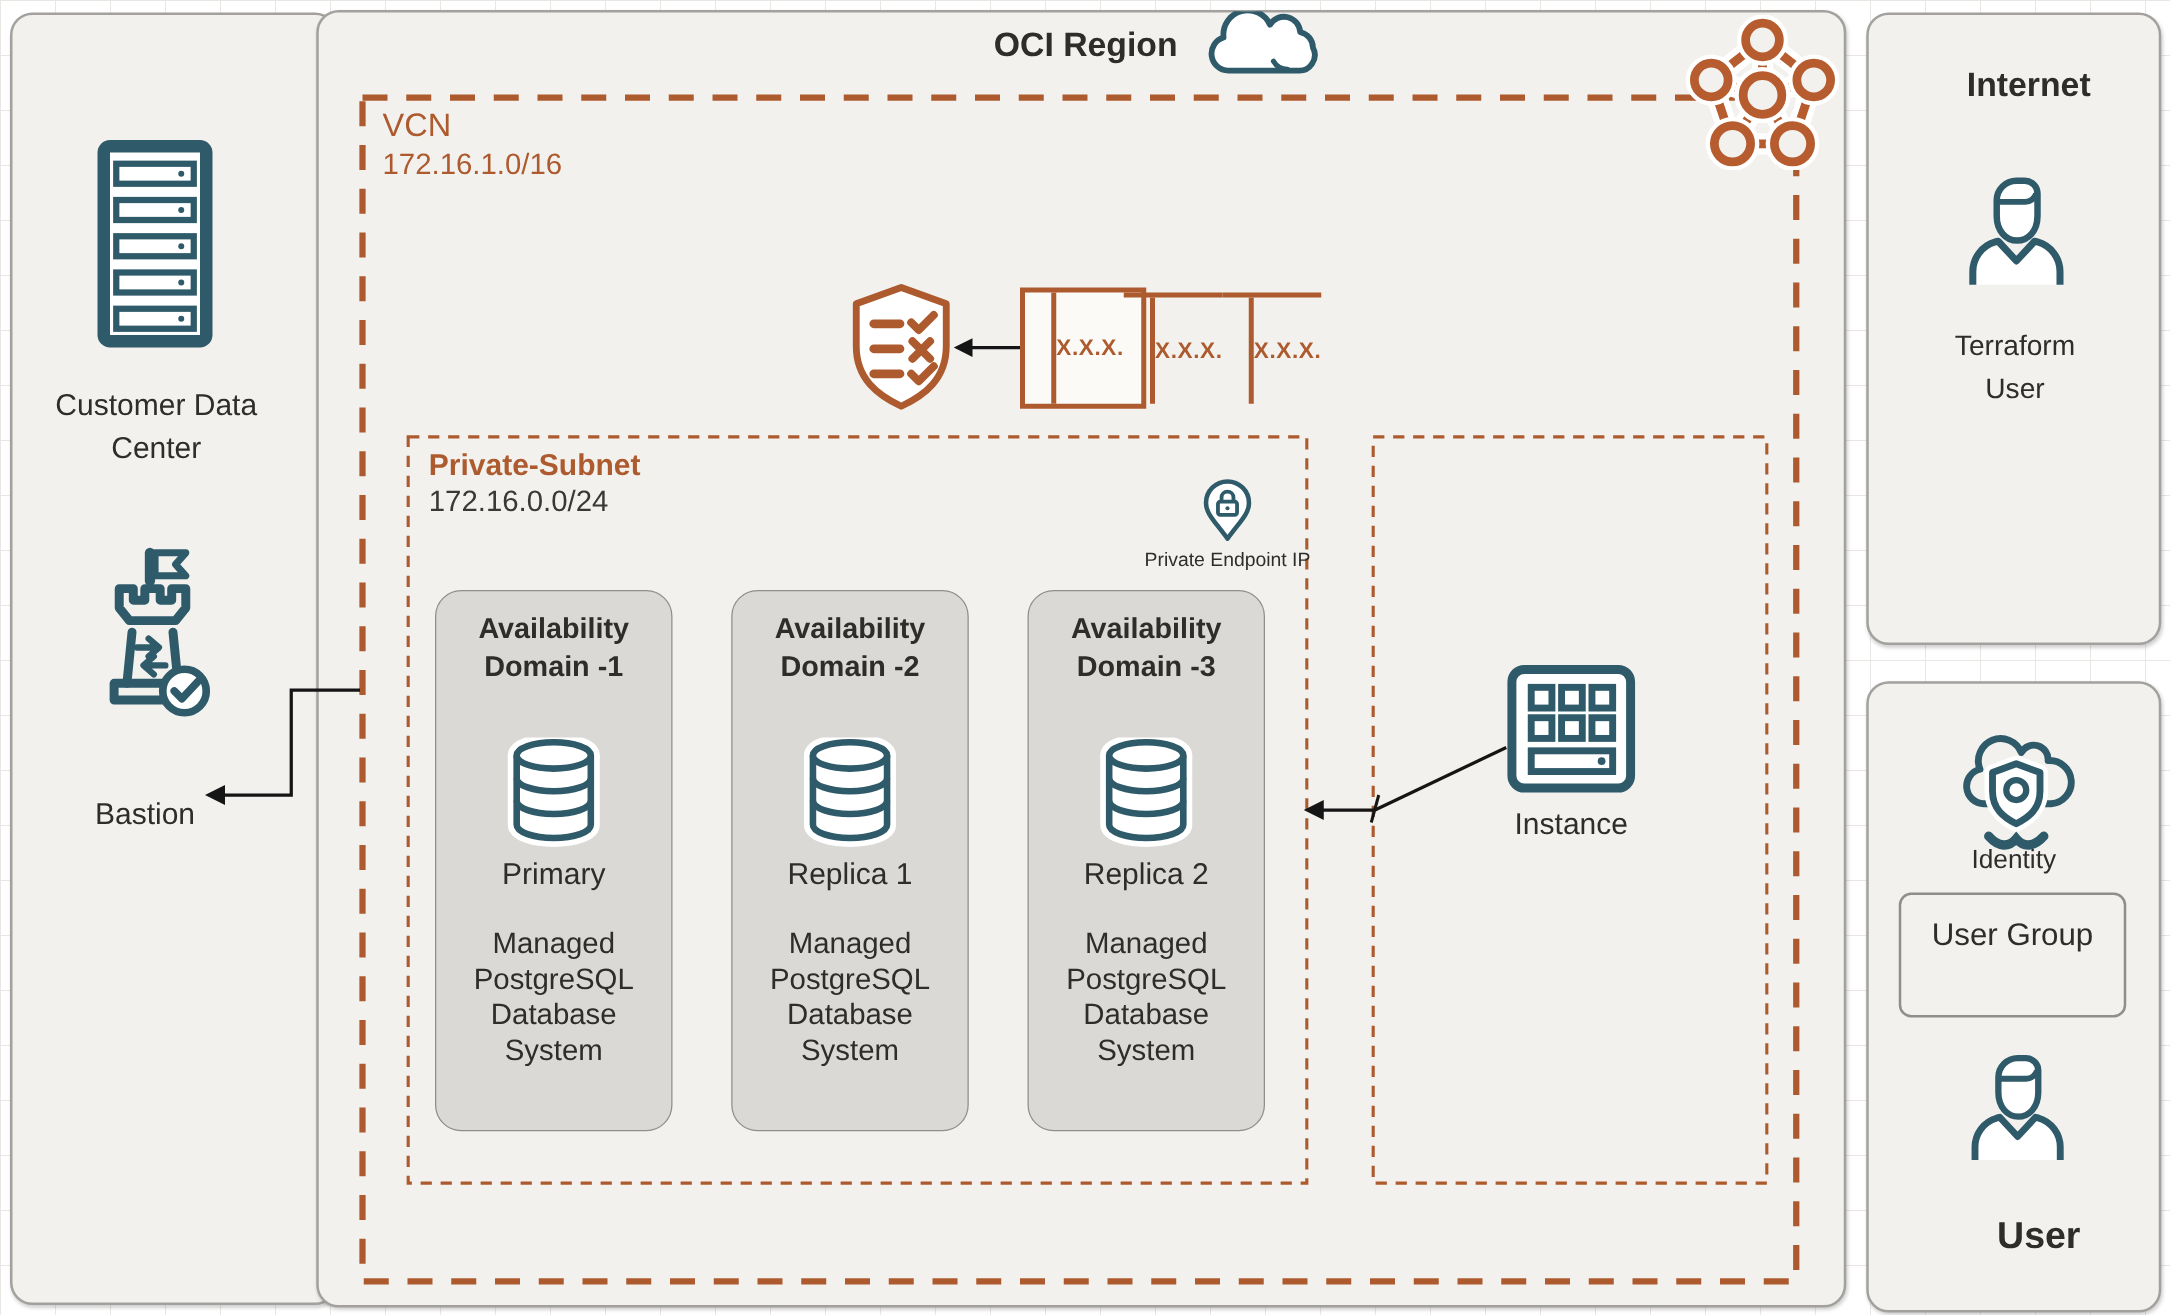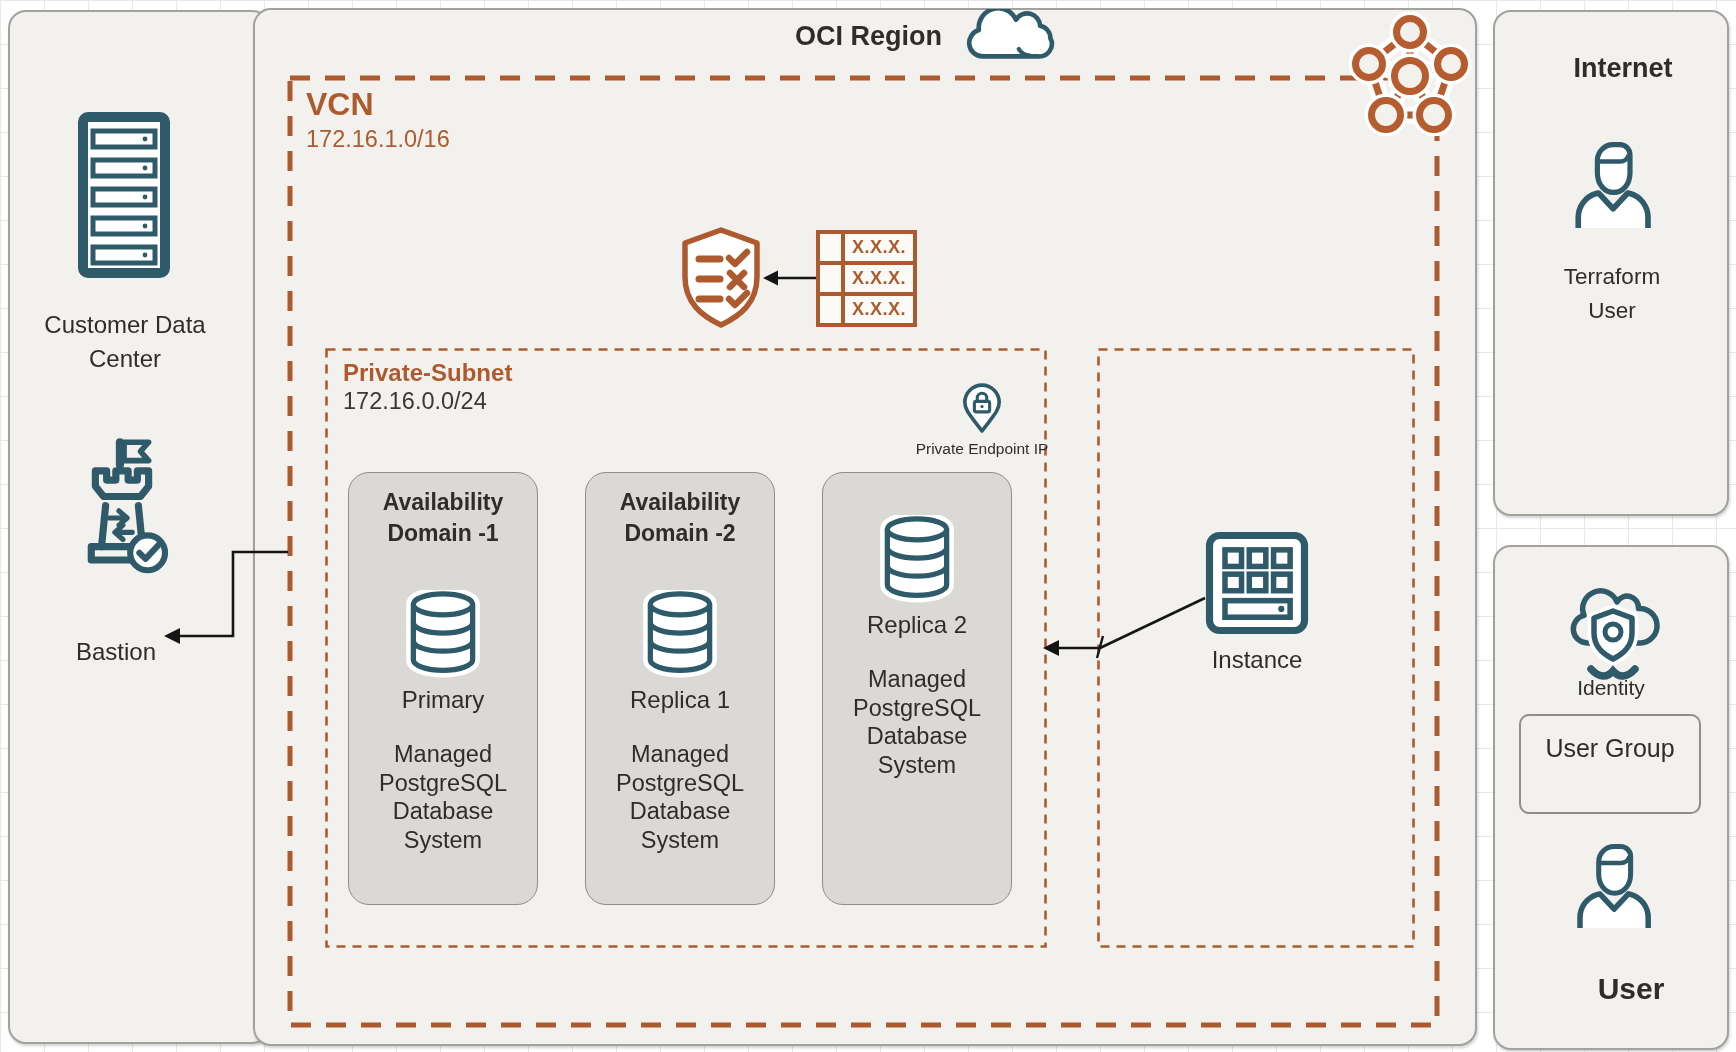--- a/index.html
+++ b/index.html
@@ -32,21 +32,21 @@
 
   
   .region-header{display:flex;align-items:center;gap:22px;}
   .region-title{font-size:27px;font-weight:bold;color:#2F2D2A;}
 
   
   .label-lg{font-size:24px;line-height:1.42;}
   .label-md{font-size:22.5px;line-height:1.5;text-align:center;}
   .cidr{font-size:23.5px;color:#3A3834;}
   .subnet-title{font-size:24px;font-weight:bold;color:#AD5B2E;line-height:1.25;}
-  .vcn-title{font-size:32px;font-weight:bold;color:#AD5B2E;line-height:1.3;}
+  .vcn-title{font-size:26px;font-weight:normal;color:#AD5B2E;line-height:1.3;}
   .vcn-cidr{font-size:23.5px;color:#AD5B2E;}
 
   
   .ad-card{
     position:absolute;
     width:190px;height:433px;
     background:#DBD9D5;
     border:1.5px solid #908E8B;
     border-radius:21px;
     box-sizing:border-box;
@@ -56,21 +56,21 @@
   .ad-db-icon{margin-top:42px;}
   .ad-db-label{margin-top:8px;font-size:24px;color:#2F2D2A;}
   .ad-system{margin-top:26px;width:160px;text-align:center;font-size:23.5px;color:#2F2D2A;line-height:1.22;}
 
   
   .route-table{
     width:101px;height:97px;
     border:4px solid #AD5B2E;
     background:#FBFAF7;
     box-sizing:border-box;
-    display:flex;flex-direction:column;
+    display:flex;flex-direction:row;
   }
   .rt-row{flex:1;display:flex;border-top:4px solid #AD5B2E;}
   .rt-row:first-child{border-top:none;}
   .rt-left{width:21px;border-right:4px solid #AD5B2E;}
   .rt-right{flex:1;display:flex;align-items:center;justify-content:center;
     font-size:18px;font-weight:bold;color:#AD5B2E;letter-spacing:0.5px;}
 
   
   .user-group-box{
     position:absolute;
@@ -238,20 +238,21 @@
         </g>
       <path d="M9,15 v58 a31,11 0 0 0 62,0 v-58" fill="#ffffff" stroke="#2F5A69" stroke-width="5.5"></path>
       <path d="M9,34 a31,11 0 0 0 62,0 M9,53 a31,11 0 0 0 62,0" fill="none" stroke="#2F5A69" stroke-width="5.5"></path>
       <ellipse cx="40" cy="15" rx="31" ry="11" fill="#ffffff" stroke="#2F5A69" stroke-width="5.5"></ellipse>
     </svg>
     <div class="ad-db-label">Replica 1</div>
     <div class="ad-system">Managed PostgreSQL Database System</div>
   </div>
 
   <div class="ad-card" style="left:822px;top:472px;">
+    <div class="ad-title">Availability Domain -3</div>
     <svg class="ad-db-icon" width="78" height="88" viewBox="0 0 80 92">
       <g stroke="#ffffff" stroke-width="15" fill="#ffffff">
           <path d="M9,15 v58 a31,11 0 0 0 62,0 v-58"></path>
           <ellipse cx="40" cy="15" rx="31" ry="11"></ellipse>
         </g>
       <path d="M9,15 v58 a31,11 0 0 0 62,0 v-58" fill="#ffffff" stroke="#2F5A69" stroke-width="5.5"></path>
       <path d="M9,34 a31,11 0 0 0 62,0 M9,53 a31,11 0 0 0 62,0" fill="none" stroke="#2F5A69" stroke-width="5.5"></path>
       <ellipse cx="40" cy="15" rx="31" ry="11" fill="#ffffff" stroke="#2F5A69" stroke-width="5.5"></ellipse>
     </svg>
     <div class="ad-db-label">Replica 2</div>

